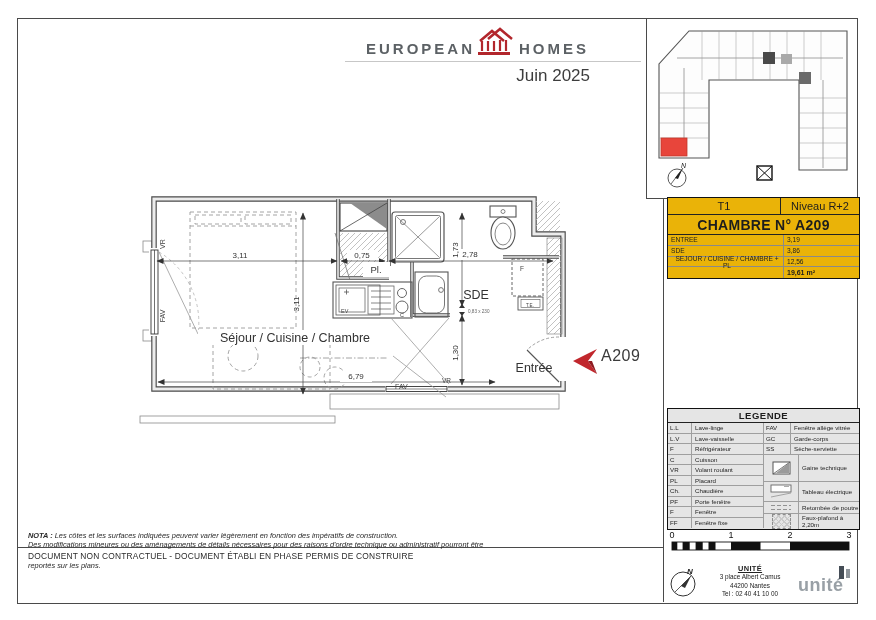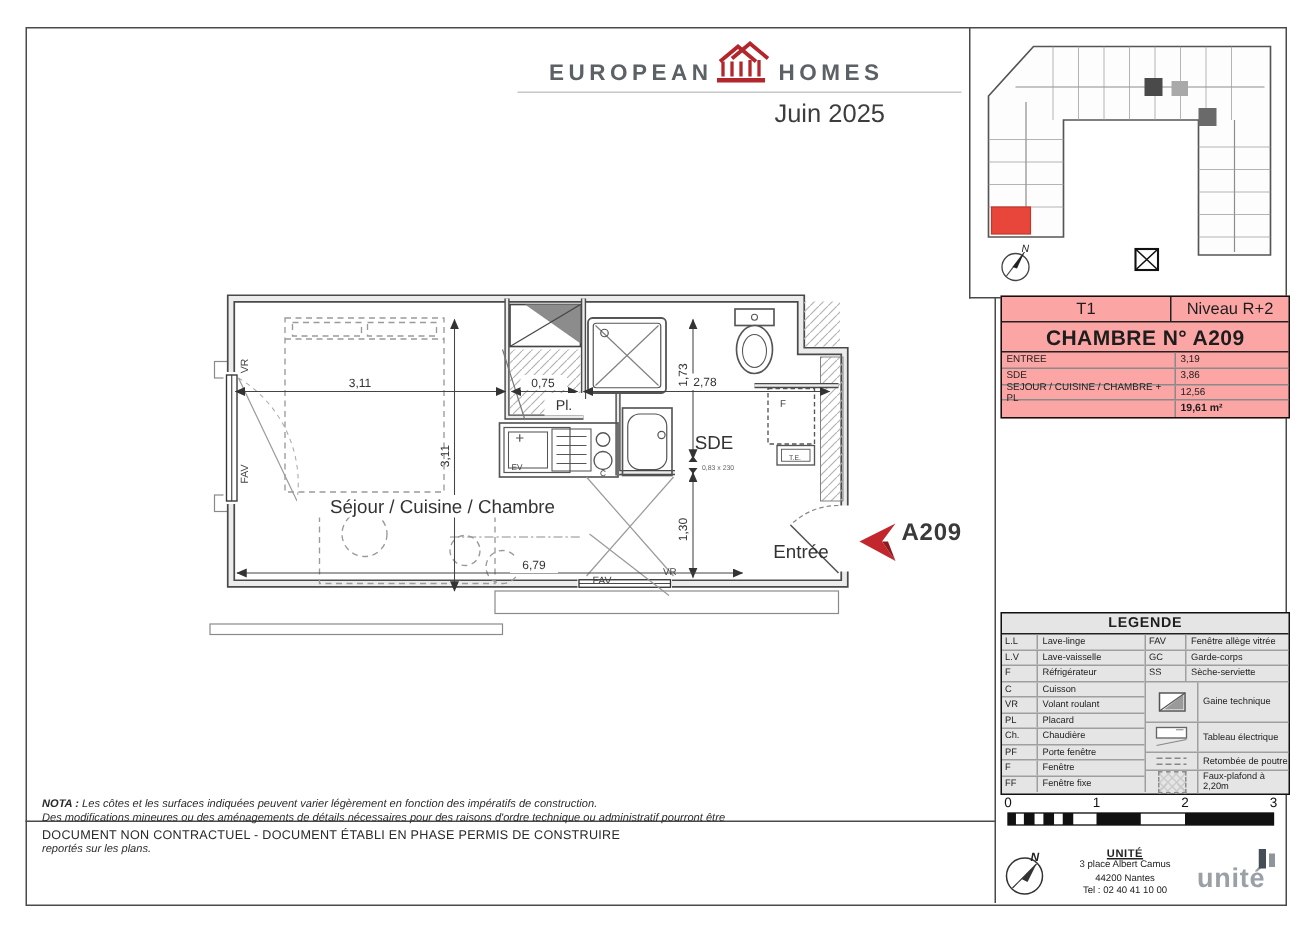--- a/index.html
+++ b/index.html
@@ -11,35 +11,35 @@
   #sep-h{left:17px;top:547px;width:647px;height:1px;background:#4a4a4a;}
   #sep-v{left:663px;top:198px;width:1px;height:404px;background:#4a4a4a;}
   
   #title{left:44px;top:34px;font-size:27px;letter-spacing:1.5px;color:#2b2b2b;font-weight:400;}
   .brand-txt{top:40px;font-size:15px;font-weight:bold;letter-spacing:3px;color:#5c6165;}
   #brand-rule{left:345px;top:61px;width:296px;height:1px;background:#c7c7c7;}
   #brand-date{left:395px;top:66px;width:195px;text-align:right;font-size:17px;color:#3d3d3d;}
   
   #minimap{left:646px;top:18px;width:211px;height:180px;border-left:1px solid #4a4a4a;border-bottom:1px solid #4a4a4a;}
   
-  #info{left:667px;top:197px;width:191px;border:1.2px solid #111;background:#fca5a5;font-size:11px;}
+  #info{left:667px;top:197px;width:191px;border:1.2px solid #111;background:#eab308;font-size:11px;text-align:center;}
   .it-row{display:flex;border-bottom:1px solid #222;}
   .it-cell{display:flex;align-items:center;justify-content:center;}
   #it-type{width:112px;height:16px;border-right:1px solid #222;}
   #it-level{flex:1;height:16px;}
   #it-title{height:19px;font-size:14px;font-weight:bold;justify-content:center;letter-spacing:.3px;}
   .it-h{height:12px;font-size:7.6px;}
   .it-h .n{width:112px;padding-left:3px;border-right:1px solid #222;display:flex;align-items:center;}
   .it-h .s{flex:1;padding-left:3px;display:flex;align-items:center;}
   .it-r{height:9.8px;font-size:6.6px;border-bottom:1px solid #8a8a8a;}
   .it-r .n{width:112px;padding-left:3px;border-right:1px solid #8a8a8a;display:flex;align-items:center;}
   .it-r .s{flex:1;padding-left:3px;display:flex;align-items:center;}
   .it-t{height:10.5px;font-size:7px;font-weight:bold;border-bottom:none;}
   
-  #marker-label{left:601px;top:347px;font-size:16px;font-weight:bold;color:#3a3a3a;letter-spacing:.5px;}
+  #marker-label{left:601px;top:347px;font-size:16px;font-weight:normal;color:#3a3a3a;letter-spacing:.5px;}
   
   #legend{left:667px;top:408px;width:191px;height:120px;border:1.2px solid #111;background:#e5e5e5;}
   #lg-title{height:13px;border-bottom:1px solid #222;display:flex;align-items:center;justify-content:center;
             font-size:9.5px;font-weight:bold;letter-spacing:.5px;}
   #lg-body{display:flex;height:105px;}
   #lg-left{width:95px;display:grid;grid-template-rows:repeat(10,1fr);}
   .lg-row{display:flex;border-bottom:1px solid #9f9f9f;font-size:6.2px;}
   .lg-row:last-child{border-bottom:none;}
   .lg-abbr{width:21px;border-right:1px solid #9f9f9f;display:flex;align-items:center;padding-left:2px;}
   .lg-lab{flex:1;display:flex;align-items:center;padding-left:3px;}

